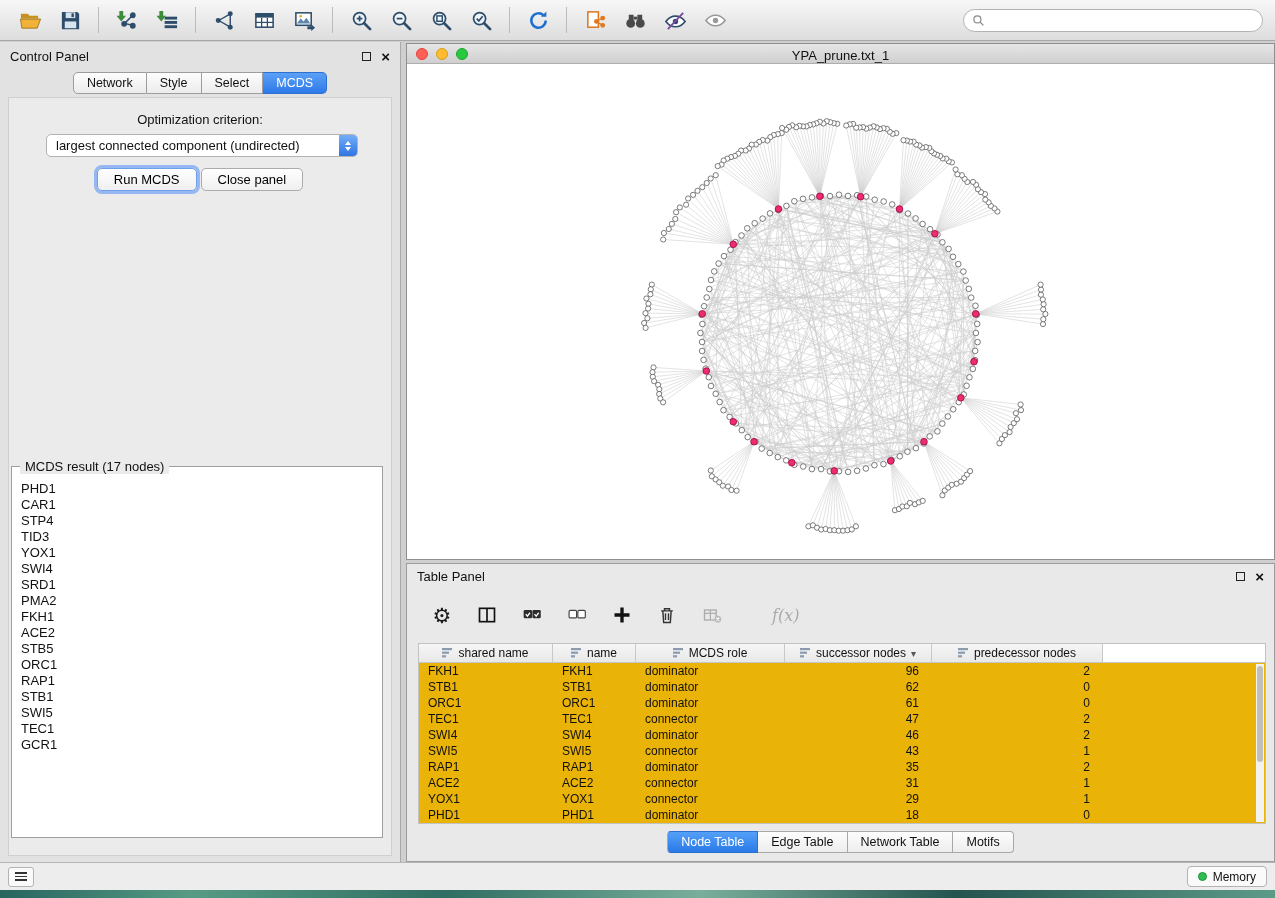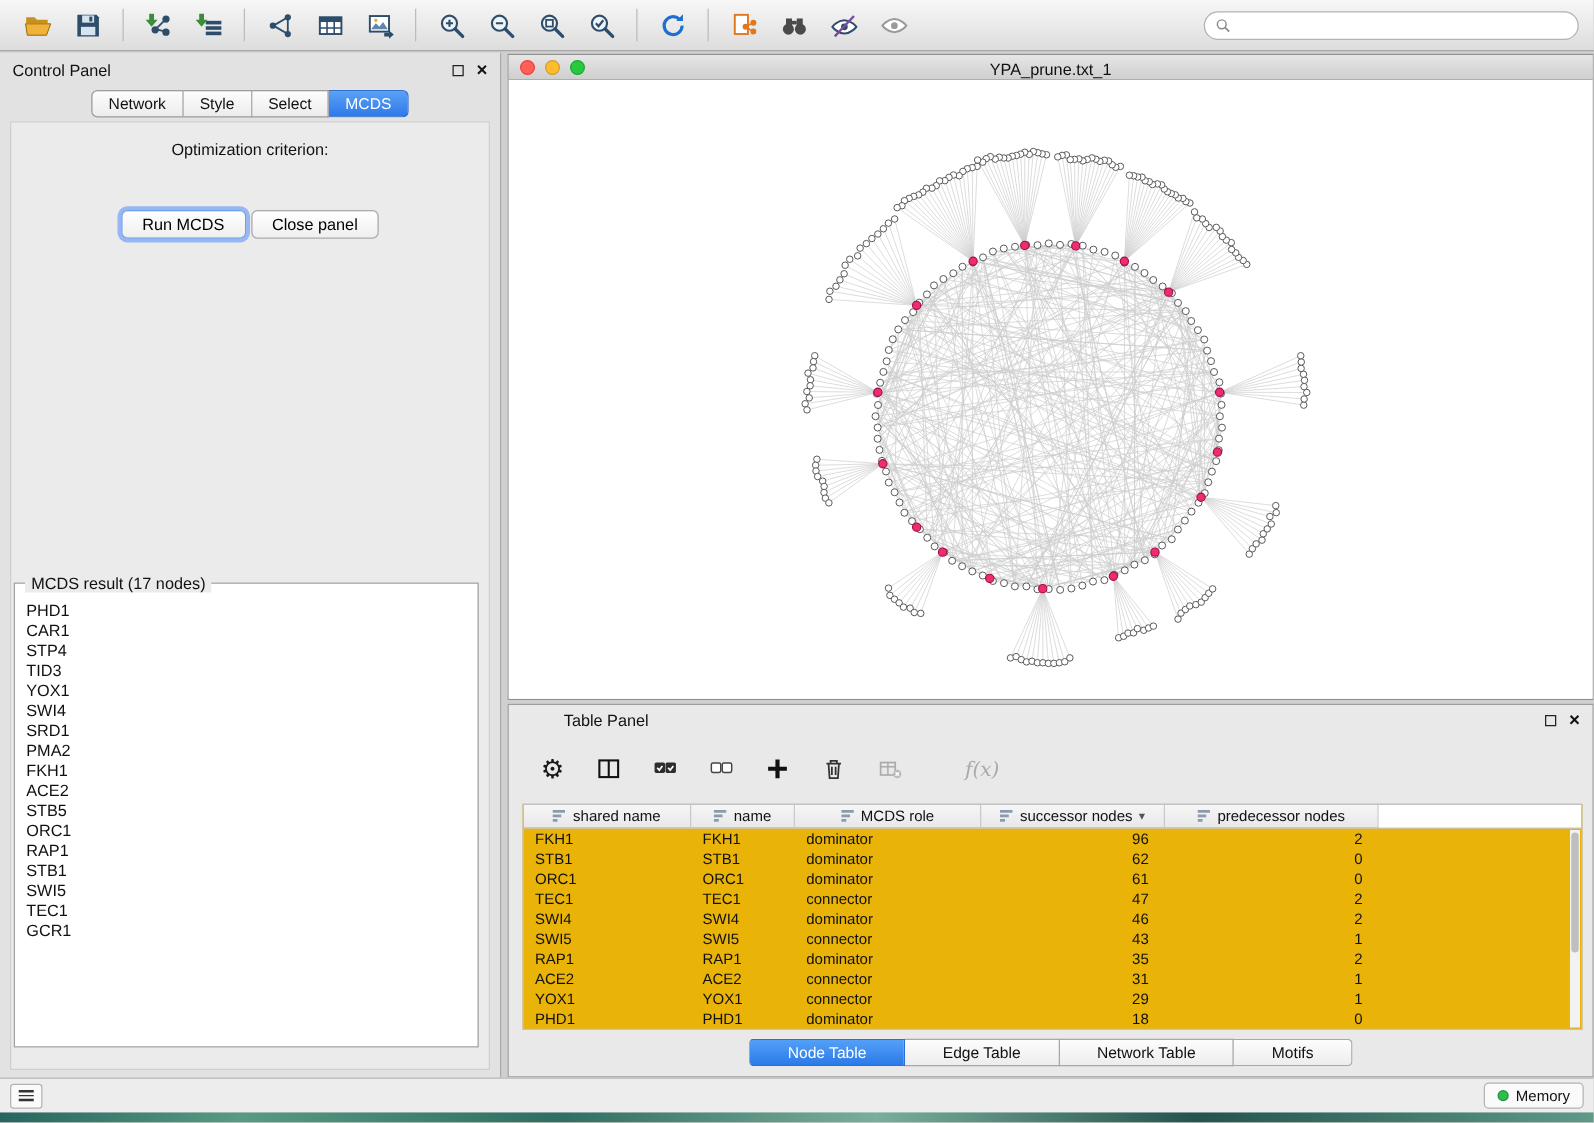--- a/index.html
+++ b/index.html
@@ -48,40 +48,40 @@
 .tl{width:12px;height:12px;border-radius:50%;}
 .tl.red{background:#ff5f57;border:.5px solid #e0443e;}
 .tl.yellow{background:#febc2e;border:.5px solid #d89c21;}
 .tl.green{background:#28c840;border:.5px solid #1da62f;}
 .nw-title{flex:1;text-align:center;font-size:13px;}
 .nw-canvas{position:absolute;top:20px;left:0;right:0;bottom:0;background:#fff;}
 .nw-canvas svg{width:100%;height:100%;display:block;}
 
 
 .table-panel{position:absolute;left:406px;top:563px;width:869px;bottom:36px;background:#e9e9e9;border:1px solid #9d9d9d;}
-.tp-header{position:absolute;top:0;left:0;right:0;height:25px;display:flex;align-items:center;padding:12px 10px;font-size:13px;margin-left:34px;}
+.tp-header{position:absolute;top:0;left:0;right:0;height:25px;display:flex;align-items:center;padding:12px 10px;font-size:13px;}
 .tp-toolbar{position:absolute;top:26px;left:0;right:0;height:50px;display:flex;align-items:center;padding:0 22px;gap:19px;}
 .tpi{display:flex;align-items:center;justify-content:center;width:26px;height:26px;}
 .tpi svg{width:20px;height:20px;}
 .gear-glyph{font-size:21px;color:#1a1a1a;line-height:1;}
 .fx{font-family:"DejaVu Serif","Liberation Serif",serif;font-style:italic;font-size:16px;color:#a9a9a9;margin-left:28px;}
 .tbl-wrap{position:absolute;top:79px;left:11px;right:8px;bottom:37px;background:#eab308;border:1px solid #c2c2c2;overflow:hidden;}
 .thead{display:flex;height:19px;background:linear-gradient(#f6f6f6,#e8e8e8);border-bottom:1px solid #c6c6c6;}
 .th{display:flex;align-items:center;justify-content:center;gap:5px;font-size:12px;border-right:1px solid #c9c9c9;height:100%;}
 .th .caret{color:#555;font-size:10px;}
 .th-fill{flex:1;background:#fff;border-right:none;}
 .hicon{display:flex;align-items:center;}
 .trow{display:flex;height:16px;align-items:center;}
 .td{font-size:12px;height:16px;line-height:16px;padding-left:9px;white-space:nowrap;overflow:hidden;}
 .td.num{text-align:right;padding-left:0;padding-right:13px;}
 .c0{width:134px;}.c1{width:83px;}.c2{width:149px;}.c3{width:147px;}.c4{width:171px;}
 .vscroll{position:absolute;top:20px;right:1px;width:8px;bottom:1px;background:#f2f2f2;}
 .vthumb{position:absolute;top:2px;left:1px;width:6px;height:96px;border-radius:3px;background:#bfbfbf;}
 .tp-tabs{position:absolute;bottom:8px;left:0;right:0;display:flex;justify-content:center;}
-.btab{padding:3px 30px;font-size:12.5px;border:1px solid #a8a8a8;border-left:none;background:linear-gradient(#fdfdfd,#ededed);}
+.btab{padding:3px 13px;font-size:12.5px;border:1px solid #a8a8a8;border-left:none;background:linear-gradient(#fdfdfd,#ededed);}
 .btab:first-child{border-left:1px solid #a8a8a8;border-radius:4px 0 0 4px;}
 .btab:last-child{border-radius:0 4px 4px 0;}
 .btab-active{background:linear-gradient(#54a0f8,#2a7ae8);color:#fff;border-color:#2a6fd2;}
 
 
 .status-bar{position:absolute;left:0;right:0;bottom:8px;height:28px;background:#ededed;border-top:1px solid #b6b6b6;display:flex;align-items:center;padding:0 8px;}
 .list-btn{width:26px;height:20px;border:1px solid #b3b3b3;border-radius:3px;background:#fafafa;display:flex;flex-direction:column;align-items:center;justify-content:center;gap:2px;}
 .list-btn i{display:block;width:12px;height:1.6px;background:#333;}
 .mem-btn{margin-left:auto;height:21px;border:1px solid #b3b3b3;border-radius:4px;background:#fafafa;display:flex;align-items:center;gap:6px;padding:0 10px;font-size:12px;}
 .mem-dot{width:9px;height:9px;border-radius:50%;background:#2ebd4f;border:1px solid #1d9438;}
@@ -249,20 +249,27 @@
     </span>
   </div>
   <div class="cp-tabs">
       <div class="seg">Network</div>
       <div class="seg">Style</div>
       <div class="seg">Select</div>
       <div class="seg seg-active">MCDS</div>
     </div>
   <div class="cp-content">
     <div class="opt-label">Optimization criterion:</div>
+    <div class="dropdown">
+      <span class="dd-text">largest connected component (undirected)</span>
+      <span class="stepper">
+          <span class="tri-up"></span>
+          <span class="tri-dn"></span>
+        </span>
+    </div>
     <div class="btn-row">
       <button class="mac-btn focused">Run MCDS</button>
       <button class="mac-btn">Close panel</button>
     </div>
     <div class="result-group">
       <span class="result-legend">MCDS result (17 nodes)</span>
       <div class="result-list">
           <div class="result-item">PHD1</div>
           <div class="result-item">CAR1</div>
           <div class="result-item">STP4</div>

